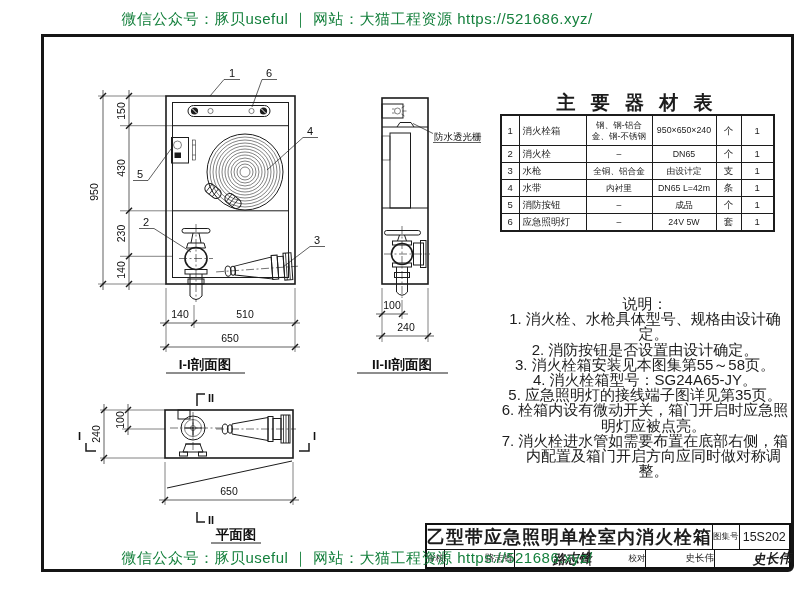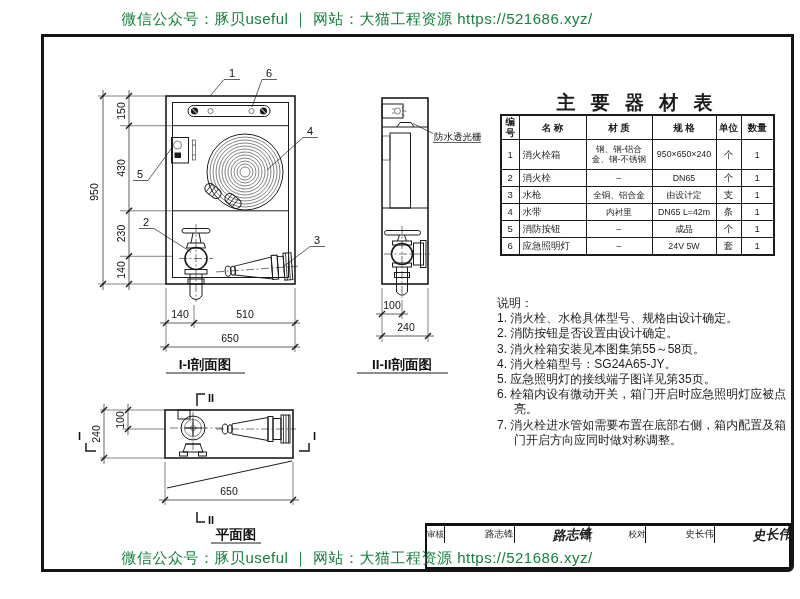--- a/index.html
+++ b/index.html
@@ -33,21 +33,21 @@
        text-align:center;padding:0 1px;overflow:hidden;line-height:1.2;}
   #tbl th{font-weight:bold;height:18px;}
   #tbl .c-name{text-align:left;padding-left:3px;}
   #tbl .c-mat{font-size:8.6px;}
   #tbl .c-spec{font-size:8.8px;}
   #tbl tr.r1 td{height:29px;}
   #tbl tr.rn td{height:16px;}
   #tbl{border:2px solid #1c1c1c;}
   
   #notes{position:absolute;left:497px;top:296px;width:296px;z-index:3;
-       font-size:12px;line-height:15.2px;}
+       font-size:15px;line-height:15.2px;text-align:center;}
   .note-line{padding-left:17px;text-indent:-17px;}
   
   #tblock{position:absolute;left:425px;top:523px;width:366px;height:46px;z-index:4;
        border:2px solid #111;box-sizing:border-box;display:flex;flex-direction:column;}
   #tblock .row1{display:flex;flex:1 1 27px;min-height:0;}
   #tblock .row2{display:flex;height:17px;border-top:1.5px solid #111;gap:40px;}
   #tblock .cell{border-right:1px solid #111;display:flex;align-items:center;
        justify-content:center;box-sizing:border-box;overflow:visible;white-space:nowrap;}
   #tblock .cell:last-child{border-right:none;}
   .tb-title{flex:1;font-size:18px;font-weight:bold;letter-spacing:1px;}
@@ -338,28 +338,20 @@
 <table id="tbl">
   <colgroup>
     <col style="width:18px">
       <col style="width:67px">
       <col style="width:66px">
     <col style="width:64px">
       <col style="width:25px">
       <col style="width:33px">
   </colgroup>
   <tbody>
-      <tr>
-    <th>编号</th>
-    <th>名  称</th>
-    <th>材  质</th>
-    <th>规  格</th>
-    <th>单位</th>
-    <th>数量</th>
-  </tr>
   <tr class="r1">
     <td>1</td>
     <td class="c-name">消火栓箱</td>
     <td class="c-mat">钢、钢-铝合金、钢-不锈钢</td>
     <td class="c-spec">950×650×240</td>
     <td>个</td>
     <td>1</td>
   </tr>
   <tr class="rn">
     <td>2</td>
@@ -409,20 +401,25 @@
   <div class="note-line">1. 消火栓、水枪具体型号、规格由设计确定。</div>
   <div class="note-line">2. 消防按钮是否设置由设计确定。</div>
   <div class="note-line">3. 消火栓箱安装见本图集第55～58页。</div>
   <div class="note-line">4. 消火栓箱型号：SG24A65-JY。</div>
   <div class="note-line">5. 应急照明灯的接线端子图详见第35页。</div>
   <div class="note-line">6. 栓箱内设有微动开关，箱门开启时应急照明灯应被点亮。</div>
   <div class="note-line">7. 消火栓进水管如需要布置在底部右侧，箱内配置及箱门开启方向应同时做对称调整。</div>
 </div>
 
 <div id="tblock">
+  <div class="row1">
+    <div class="cell tb-title">乙型带应急照明单栓室内消火栓箱</div>
+    <div class="cell tb-atlas-l">图集号</div>
+    <div class="cell tb-atlas-n">15S202</div>
+  </div>
   <div class="row2">
     <div class="cell lab" style="width:20px">审核</div>
     <div class="cell nm" style="width:37px">路志锋</div>
     <div class="cell sig" style="width:35px">路志锋</div>
     <div class="cell lab" style="width:16px">校对</div>
     <div class="cell nm" style="width:35px">史长伟</div>
     <div class="cell sig" style="width:35px">史长伟</div>
     <div class="cell lab" style="width:32px">设计</div>
     <div class="cell nm" style="width:33px">李文</div>
     <div class="cell sig" style="width:38px">李文</div>

